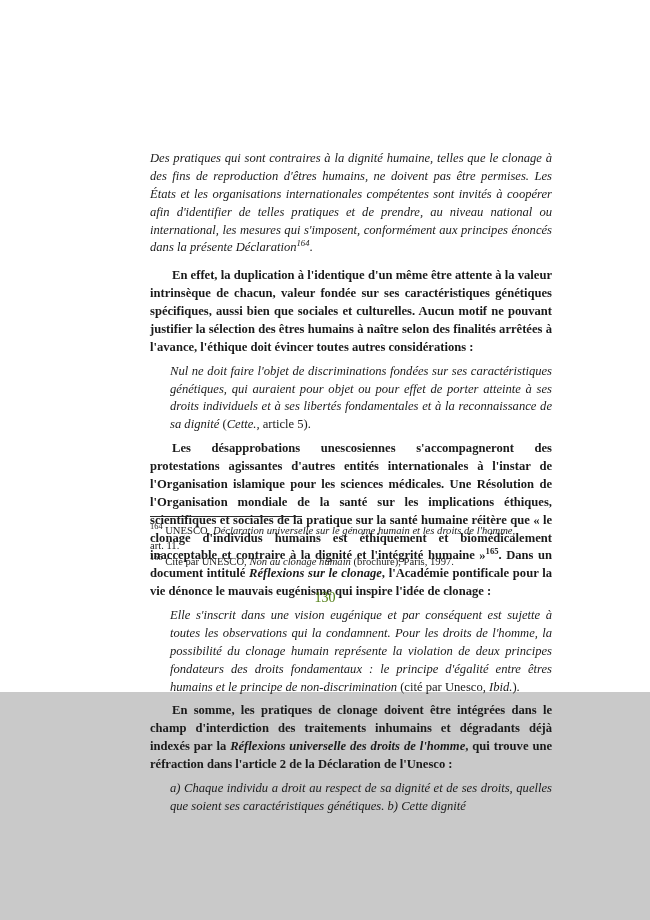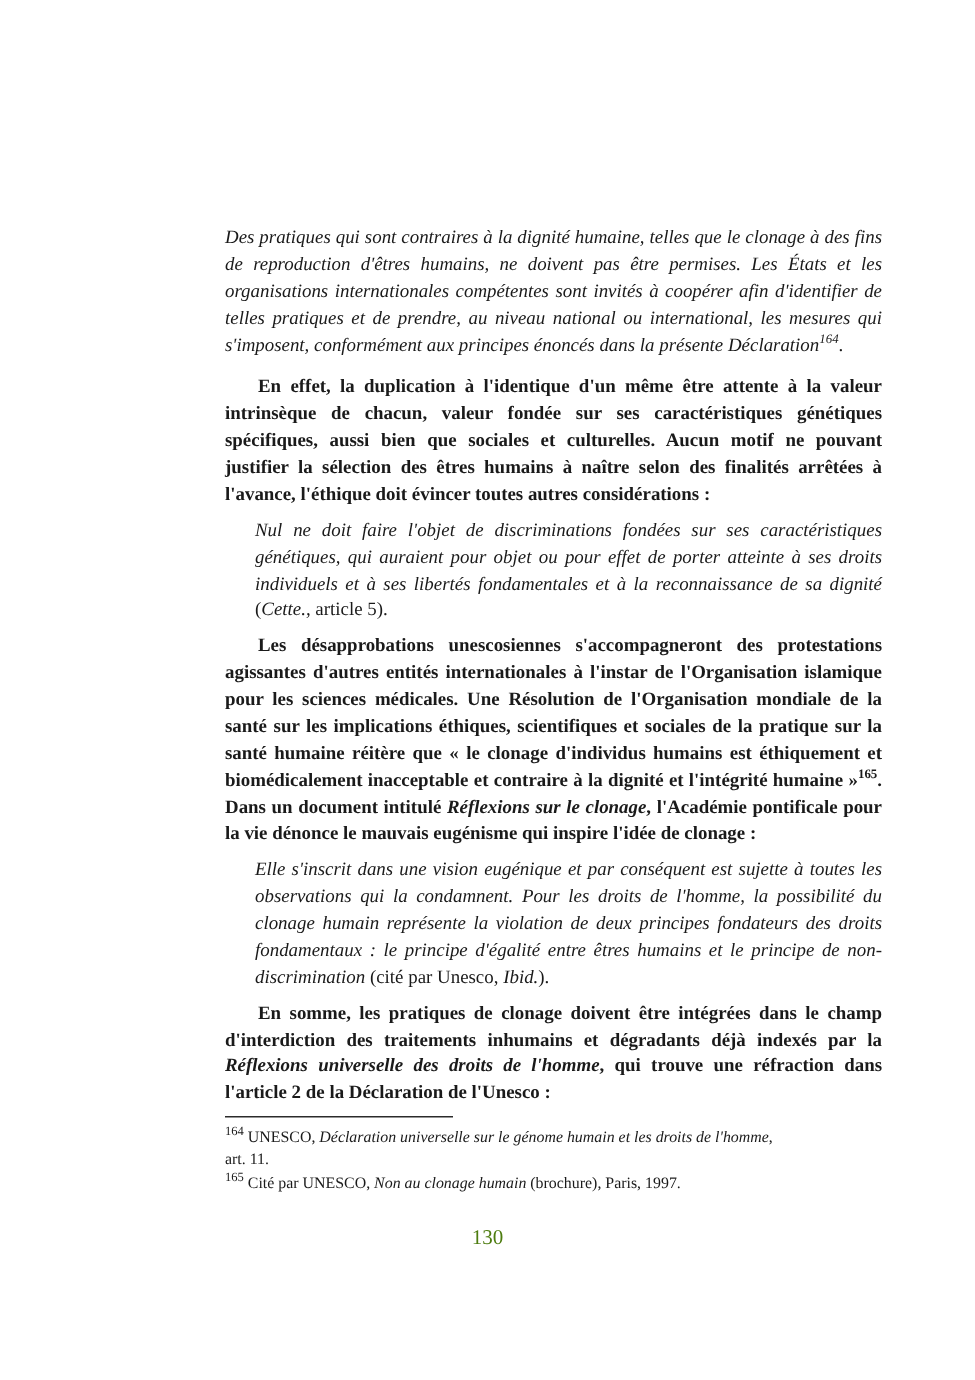--- a/index.html
+++ b/index.html
@@ -10,25 +10,25 @@
   body {
     width: 650px;
     height: 920px;
     display: flex;
     align-items: flex-start;
     justify-content: center;
     font-family: "Liberation Serif", serif;
   }
   .page {
     width: 650px;
-    height: 920px;
+    height: 692px;
     background: #ffffff;
     position: relative;
     box-sizing: border-box;
-    padding: 150px 62px 0 150px;
+    padding: 150px 98px 0 150px;
   }
   .body-text {
     font-size: 12.6px;
     line-height: 1.42;
     color: #1a1a1a;
     text-align: justify;
   }
   p {
     margin: 0;
   }
@@ -115,20 +115,21 @@
     <div class="spacer-xs"></div>
 
     <p class="quote"><span>Elle s'inscrit dans une vision eugénique et par conséquent est sujette à toutes les observations qui la condamnent. Pour les droits de l'homme, la possibilité du clonage humain représente la violation de deux principes fondateurs des droits fondamentaux : le principe d'égalité entre êtres humains et le principe de non-discrimination</span><span class="roman"> (cité par Unesco, </span><span class="ital">Ibid.</span><span class="roman">).</span></p>
 
     <div class="spacer-xs"></div>
 
     <p class="para"><span>En somme, les pratiques de clonage doivent être intégrées dans le champ d'interdiction des traitements inhumains et dégradants déjà indexés par la </span><span class="ital">Réflexions universelle des droits de l'homme</span><span>, qui trouve une réfraction dans l'article 2 de la Déclaration de l'Unesco :</span></p>
 
     <div class="spacer-xs"></div>
 
+    <p class="quote">a) Chaque individu a droit au respect de sa dignité et de ses droits, quelles que soient ses caractéristiques génétiques. b) Cette dignité</p>
 
   </div>
 
   <div class="footnote-area">
     <div class="footnote-rule"></div>
 
     <div class="footnote"><sup>164</sup> <span class="sc">UNESCO</span><span>, </span><span class="ital">Déclaration universelle sur le génome humain et les droits de l'homme</span><span>, art. 11.</span></div>
 
     <div class="footnote"><sup>165</sup> <span>Cité par </span><span class="sc">UNESCO</span><span>, </span><span class="ital">Non au clonage humain</span><span> (brochure), Paris, 1997.</span></div>
   </div>

